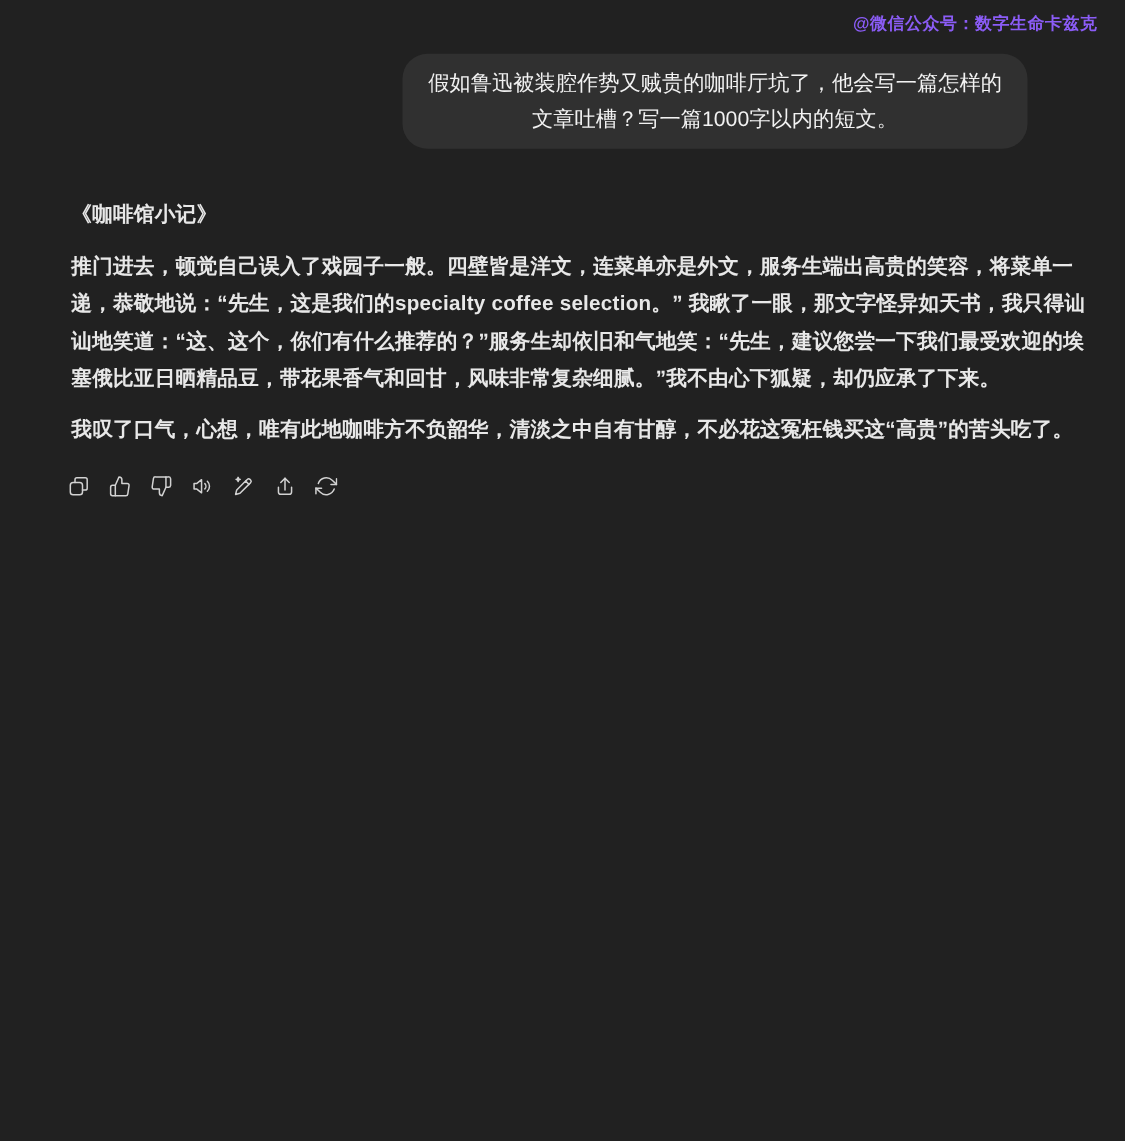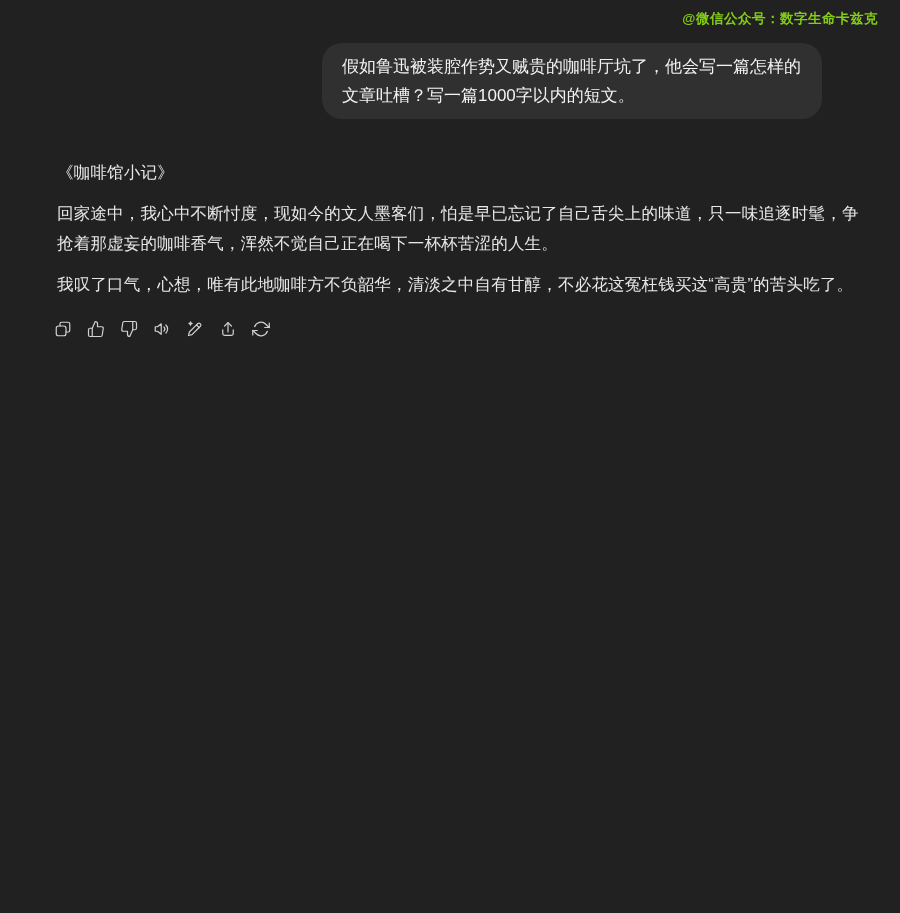--- a/index.html
+++ b/index.html
@@ -10,44 +10,46 @@
     color: #e8e8e8;
     font-family: "Liberation Sans", sans-serif;
     overflow: hidden;
     position: relative;
   }
   .watermark {
     position: absolute;
     top: 10px; right: 22px;
     font-size: 13.5px;
     font-weight: bold;
-    color: #84cc16;
+    color: #8b5cf6;
     letter-spacing: 0.5px;
   }
   .chat { padding-top: 43px; }
   .user-row {
     display: flex;
     justify-content: flex-end;
     padding-right: 78px;
+    text-align: center;
   }
   .user-bubble {
     background: #303030;
     border-radius: 20px;
     padding: 9px 20px;
     max-width: 500px;
     font-size: 17px;
     line-height: 29px;
     color: #f2f2f2;
   }
   .article {
     padding: 38px 28px 0 57px;
     font-size: 16.5px;
     line-height: 30px;
     color: #e8e8e8;
     letter-spacing: 0.2px;
+    font-weight: bold;
   }
   .article p { margin: 0 0 11px 0; }
   .actions {
     display: flex;
     align-items: center;
     gap: 11px;
     padding: 8px 0 0 52px;
   }
   .action-btn {
     width: 22px; height: 22px;
@@ -76,21 +78,21 @@
 <div class="watermark">@微信公众号：数字生命卡兹克</div>
 
 <div class="chat">
 
   <div class="user-row">
     <div class="user-bubble">假如鲁迅被装腔作势又贼贵的咖啡厅坑了，他会写一篇怎样的文章吐槽？写一篇1000字以内的短文。</div>
   </div>
 
   <div class="article">
     <p>《咖啡馆小记》</p>
-    <p>回家途中，我心中不断忖度，现如今的文人墨客们，怕是早已忘记了自己舌尖上的味道，只一味追逐时髦，争抢着那虚妄的咖啡香气，浑然不觉自己正在喝下一杯杯苦涩的人生。</p>
+    <p>推门进去，顿觉自己误入了戏园子一般。四壁皆是洋文，连菜单亦是外文，服务生端出高贵的笑容，将菜单一递，恭敬地说：“先生，这是我们的specialty coffee selection。” 我瞅了一眼，那文字怪异如天书，我只得讪讪地笑道：“这、这个，你们有什么推荐的？”服务生却依旧和气地笑：“先生，建议您尝一下我们最受欢迎的埃塞俄比亚日晒精品豆，带花果香气和回甘，风味非常复杂细腻。”我不由心下狐疑，却仍应承了下来。</p>
     <p>我叹了口气，心想，唯有此地咖啡方不负韶华，清淡之中自有甘醇，不必花这冤枉钱买这“高贵”的苦头吃了。</p>
   </div>
 
   <div class="actions">
 
     <button class="action-btn">
       <svg viewBox="0 0 24 24">
         <rect x="3" y="8" width="13" height="13" rx="3"></rect>
         <path d="M8 8V5a2 2 0 0 1 2-2h9a2 2 0 0 1 2 2v9a2 2 0 0 1-2 2h-3"></path>
       </svg>

